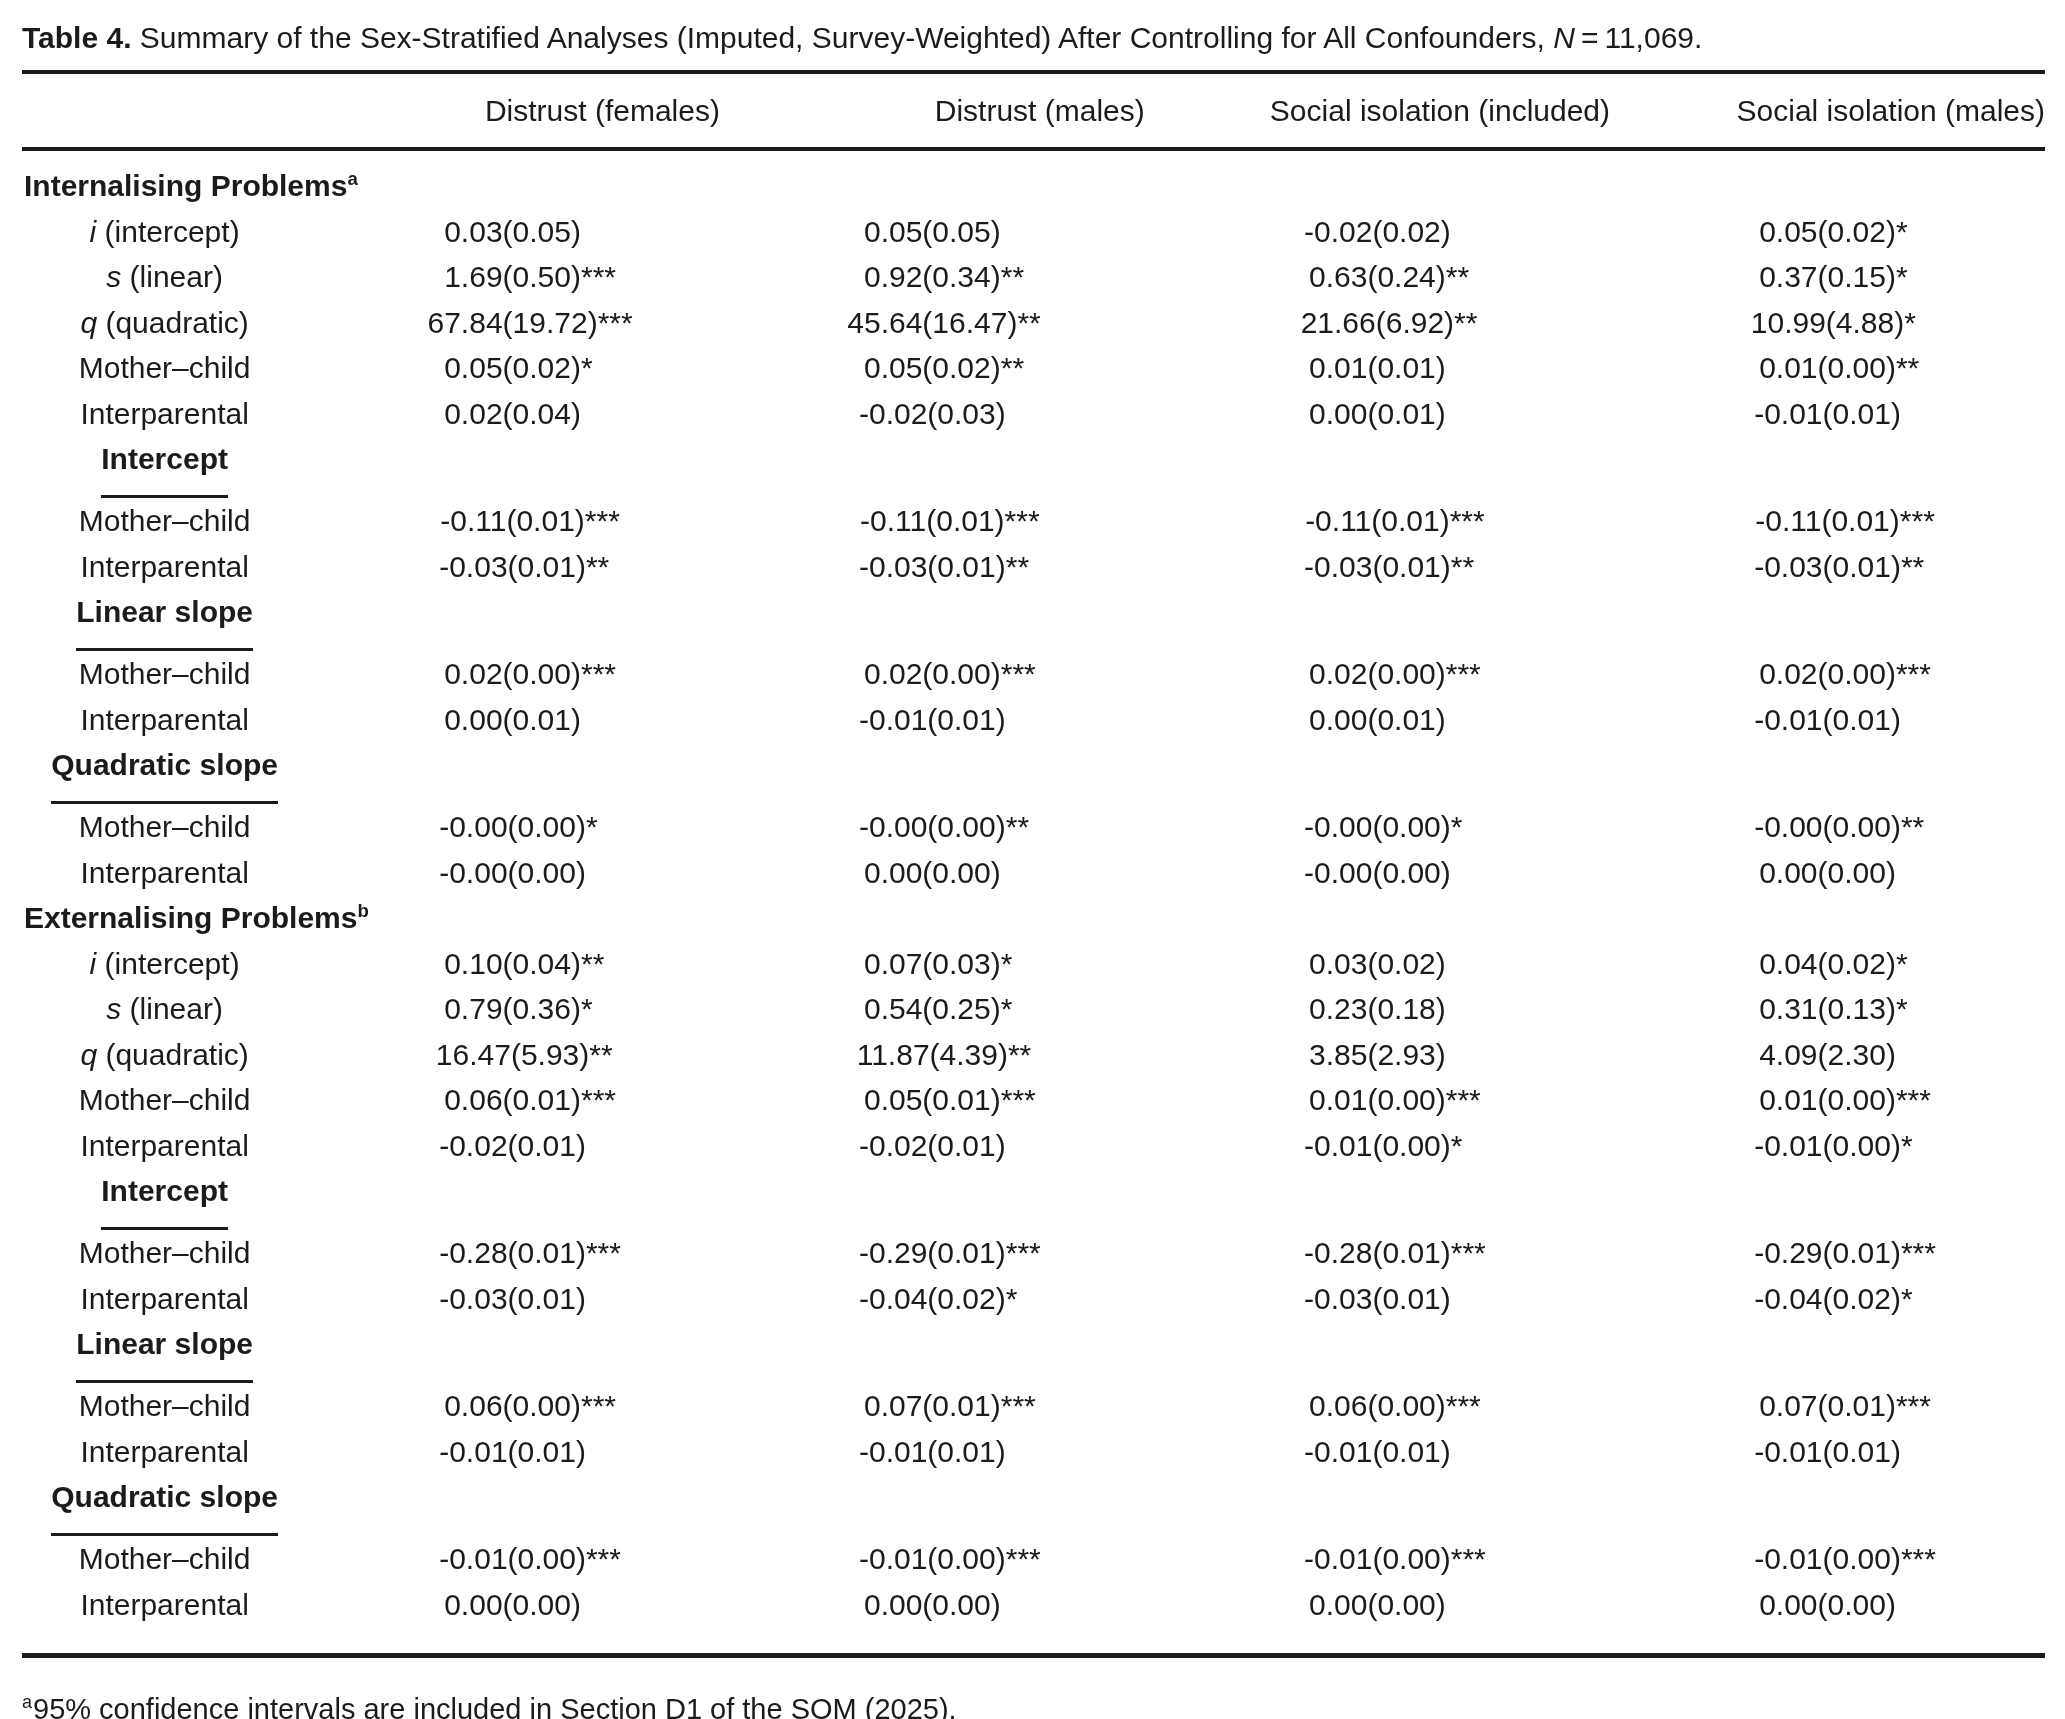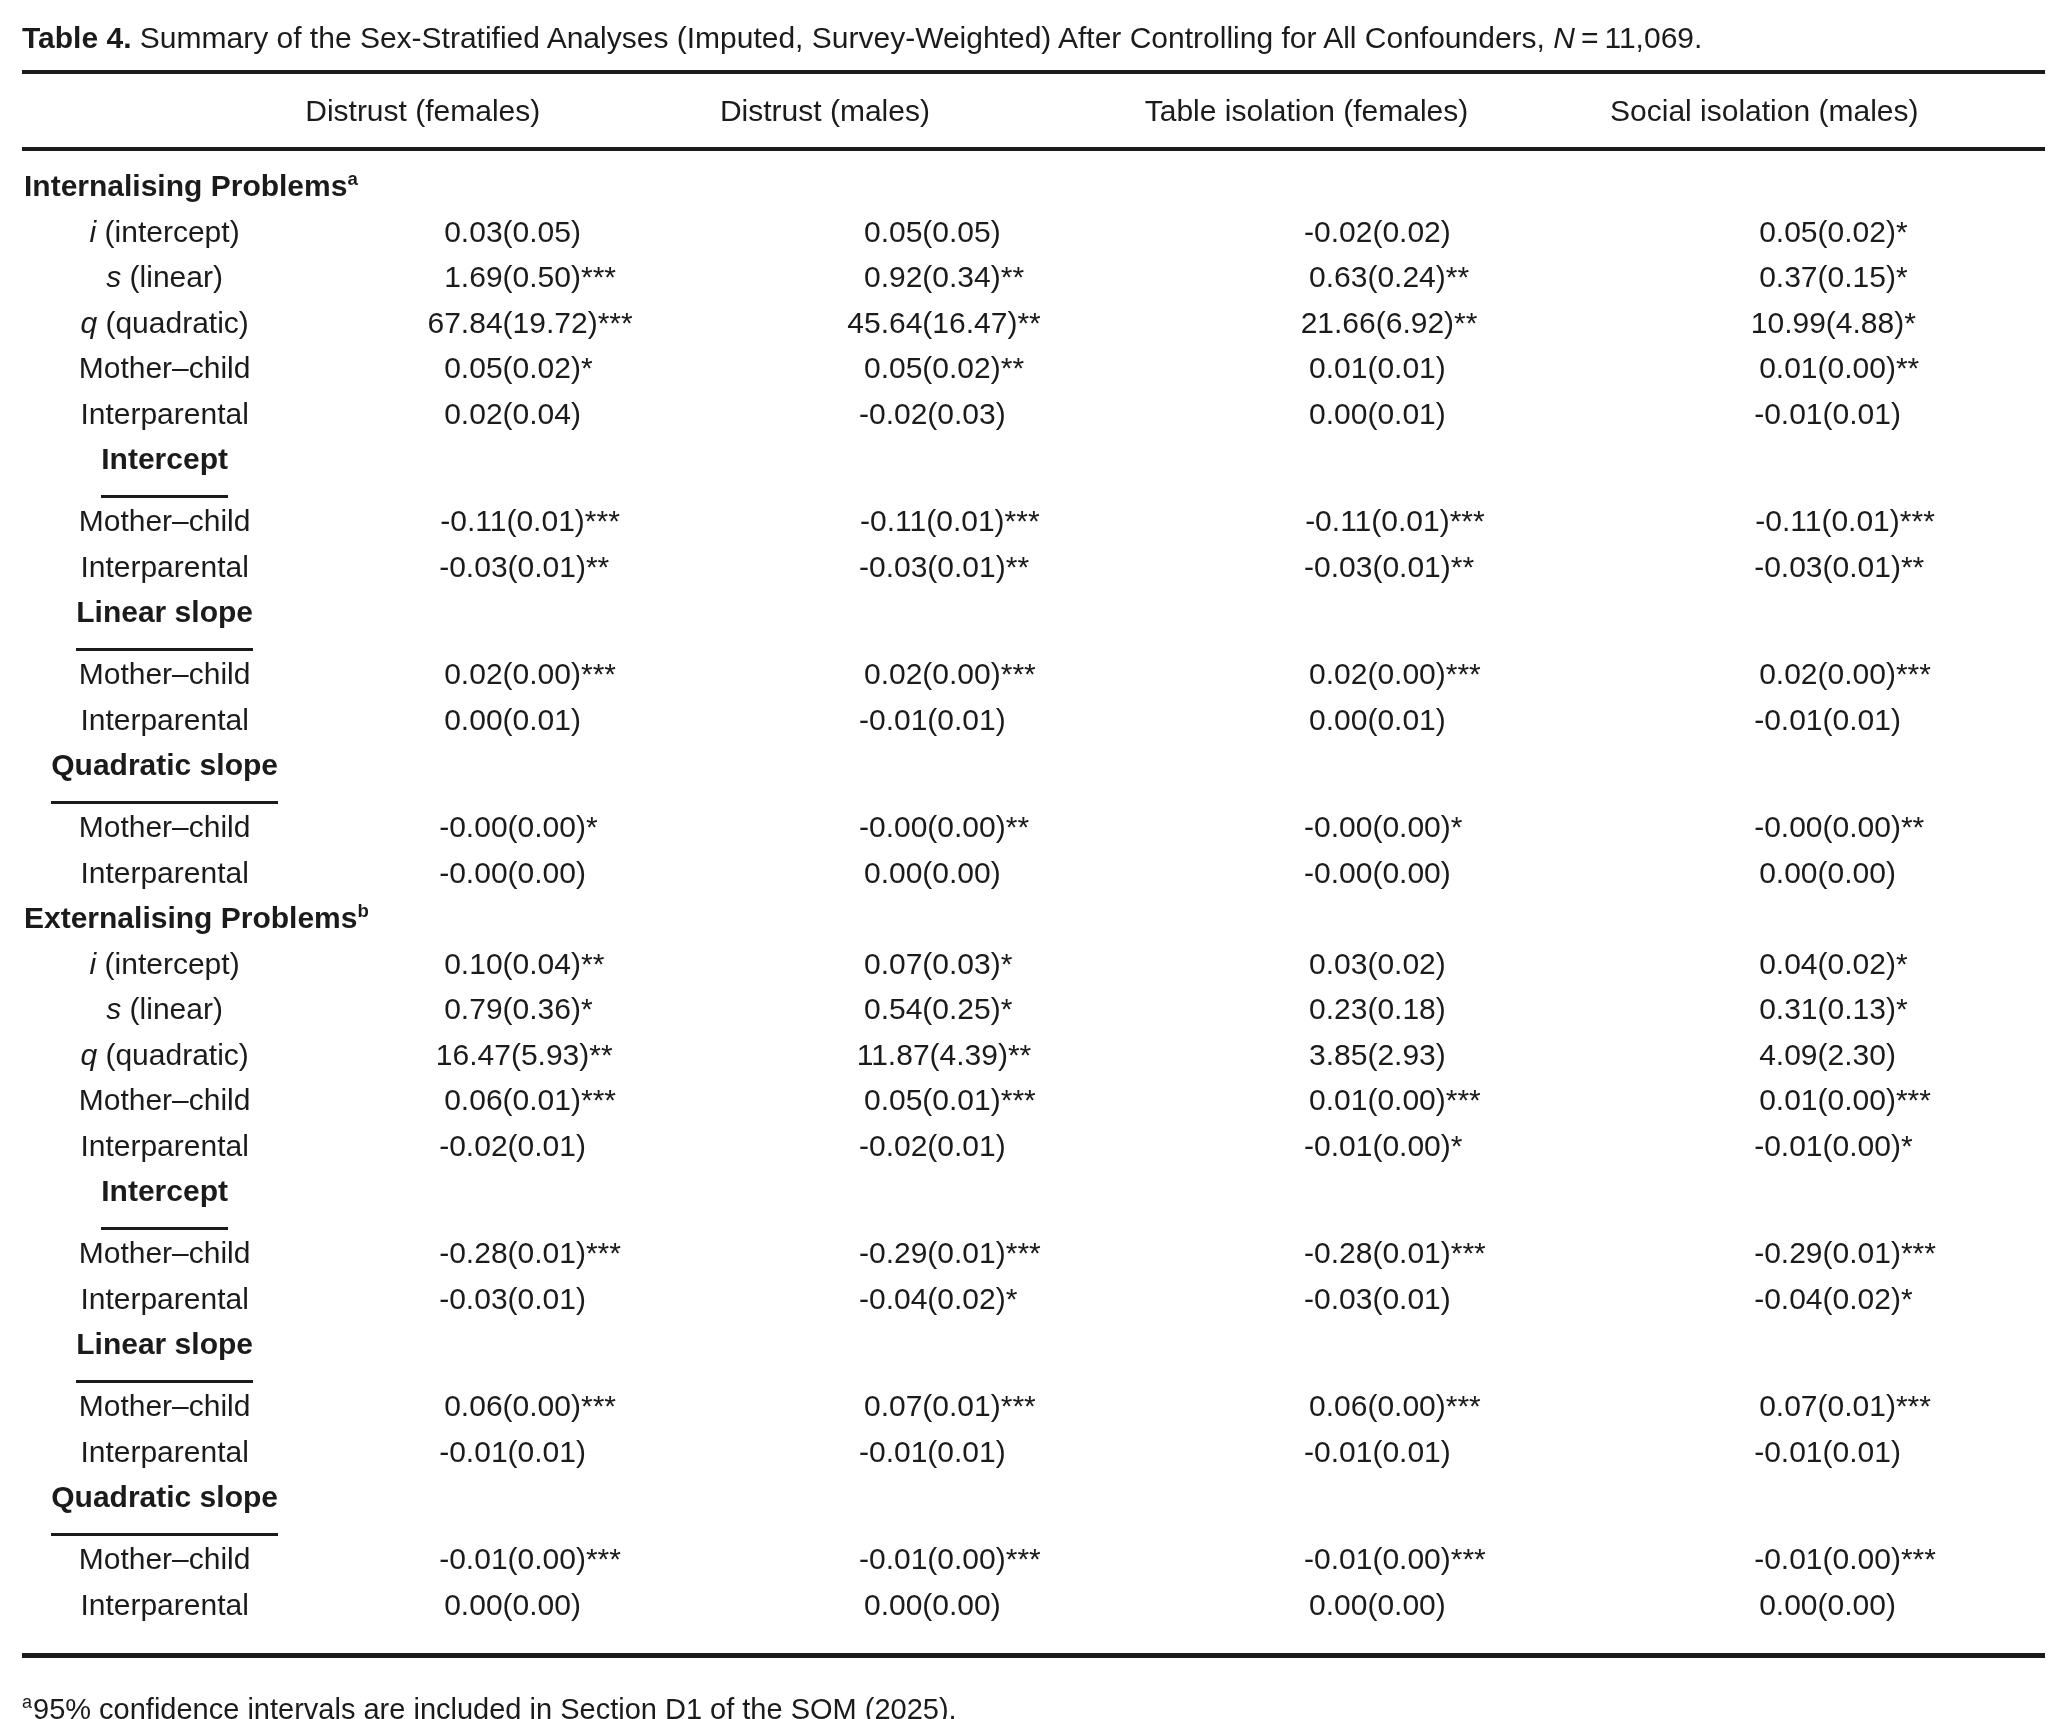--- a/index.html
+++ b/index.html
@@ -24,21 +24,21 @@
   col.c-label { width: 14%; }
   col.c-1 { width: 20.5%; }
   col.c-2 { width: 21%; }
   col.c-3 { width: 23%; }
   col.c-4 { width: 21.5%; }
 
   thead th {
     font-weight: normal; font-size: 30px; line-height: 44px;
     padding: 15px 0 14px 0;
     border-bottom: 4px solid #1b1b1b;
-    text-align: left; vertical-align: middle;
+    text-align: right; vertical-align: middle;
     white-space: nowrap;
   }
   tbody td {
     font-size: 30px; line-height: 45.5px;
     vertical-align: middle; white-space: nowrap;
     overflow: visible;
   }
   tbody tr:first-child td { padding-top: 12px; }
   tbody tr:last-child td { padding-bottom: 26px; }
   td.rowlabel { text-align: center; padding-left: 2px; }
@@ -77,21 +77,21 @@
         <col class="c-1">
         <col class="c-2">
         <col class="c-3">
         <col class="c-4">
     </colgroup>
     <thead>
       <tr>
         <th></th>
         <th>Distrust (females)</th>
         <th>Distrust (males)</th>
-        <th>Table isolation (females)</th>
+        <th>Social isolation (included)</th>
         <th>Social isolation (males)</th>
       </tr>
     </thead>
     <tbody>
         <tr>
           <td class="rowlabel"><span class="sec"><span>Internalising Problems</span><sup>a</sup></span></td>
           <td class="val"></td>
           <td class="val"></td>
           <td class="val"></td>
           <td class="val"></td>

